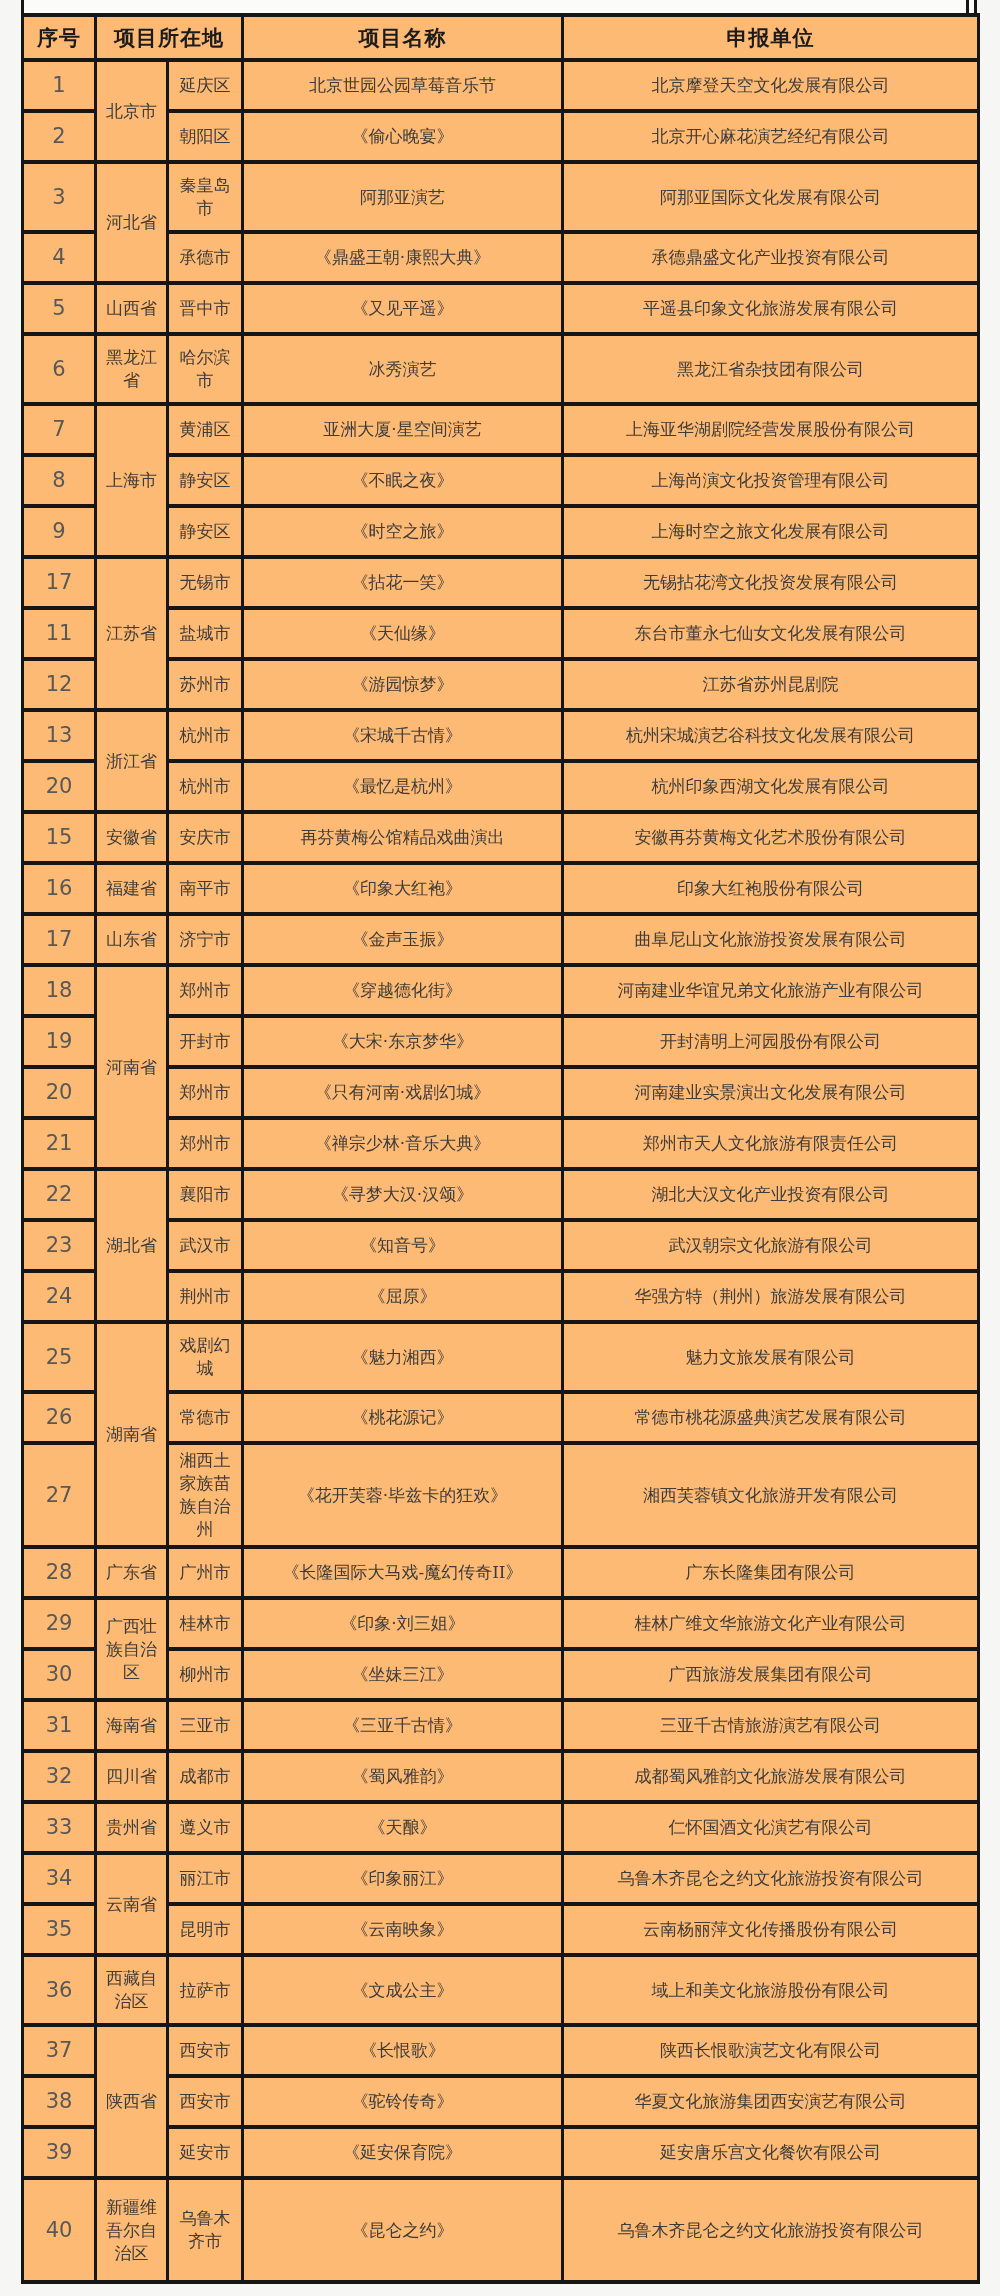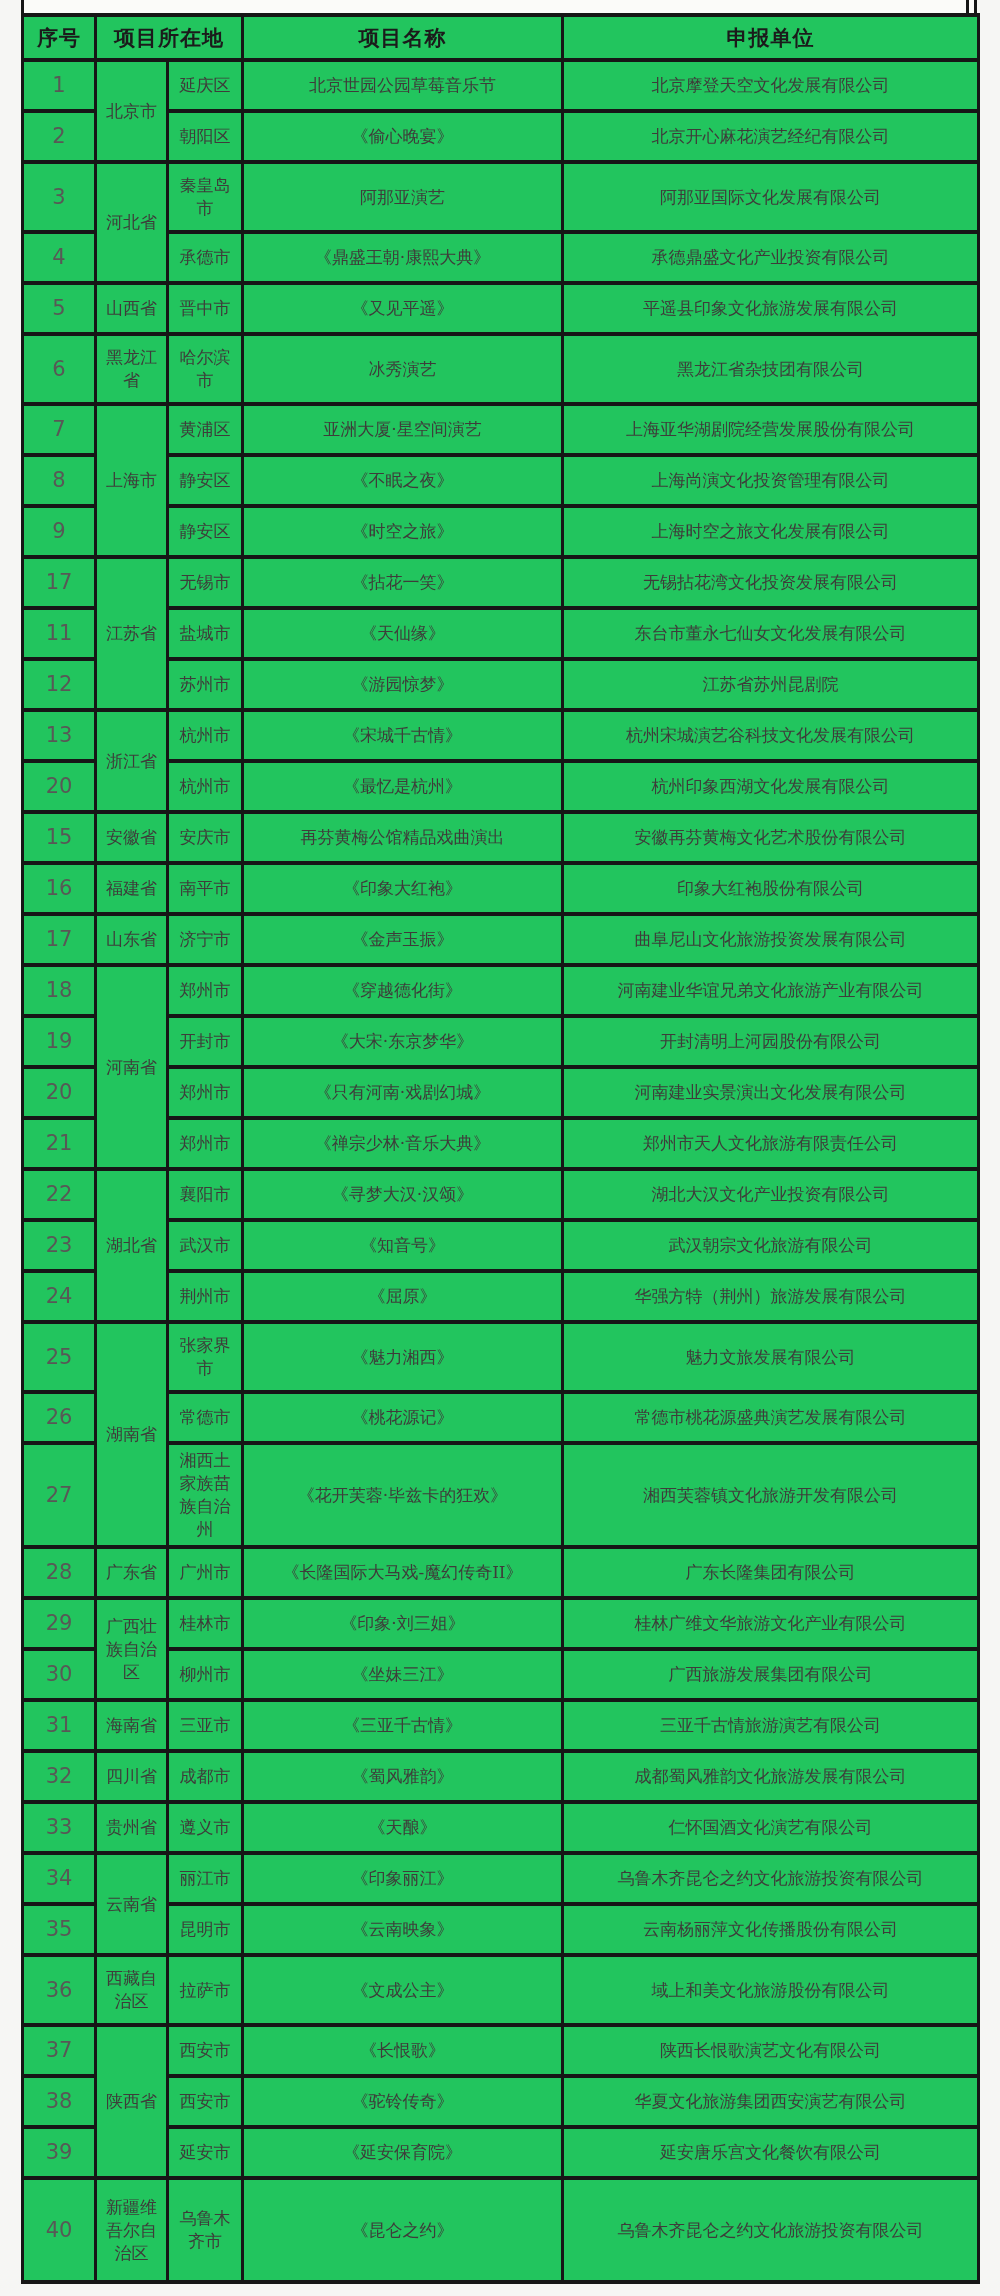--- a/index.html
+++ b/index.html
@@ -32,21 +32,21 @@
     right: 5px;
     width: 3px;
     height: 100%;
     background: #161616;
   }
   table.doc {
     margin-left: 21px;
     width: 956px;
     border-collapse: collapse;
     table-layout: fixed;
-    background: #22c55e;
+    background: #fdba74;
   }
   table.doc th, table.doc td {
     border: 3px solid #161616;
     border-top-width: 4px;
     border-bottom-width: 4px;
     text-align: center;
     vertical-align: middle;
     padding: 3px 4px;
     box-sizing: border-box;
     color: #3e3c3a;
@@ -249,21 +249,21 @@
         </tr>
         <tr class="std">
           <td class="no">24</td>
           <td class="city">荆州市</td>
           <td class="proj">《屈原》</td>
           <td class="comp">华强方特（荆州）旅游发展有限公司</td>
         </tr>
         <tr class="h2">
           <td class="no">25</td>
           <td class="prov" rowspan="3">湖南省</td>
-          <td class="city">张家界市</td>
+          <td class="city">戏剧幻城</td>
           <td class="proj">《魅力湘西》</td>
           <td class="comp">魅力文旅发展有限公司</td>
         </tr>
         <tr class="std">
           <td class="no">26</td>
           <td class="city">常德市</td>
           <td class="proj">《桃花源记》</td>
           <td class="comp">常德市桃花源盛典演艺发展有限公司</td>
         </tr>
         <tr class="h4">

